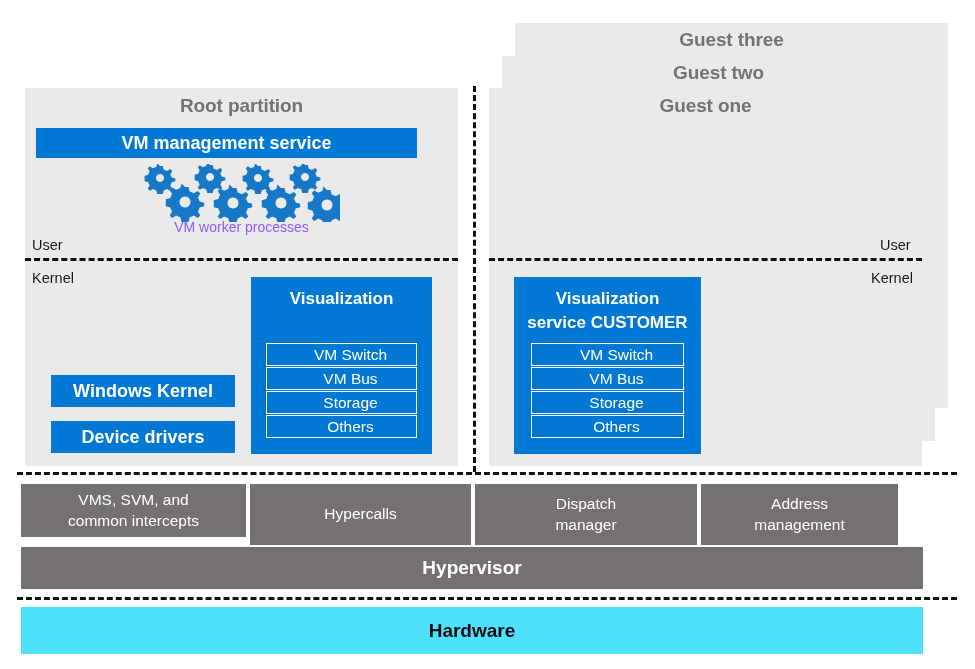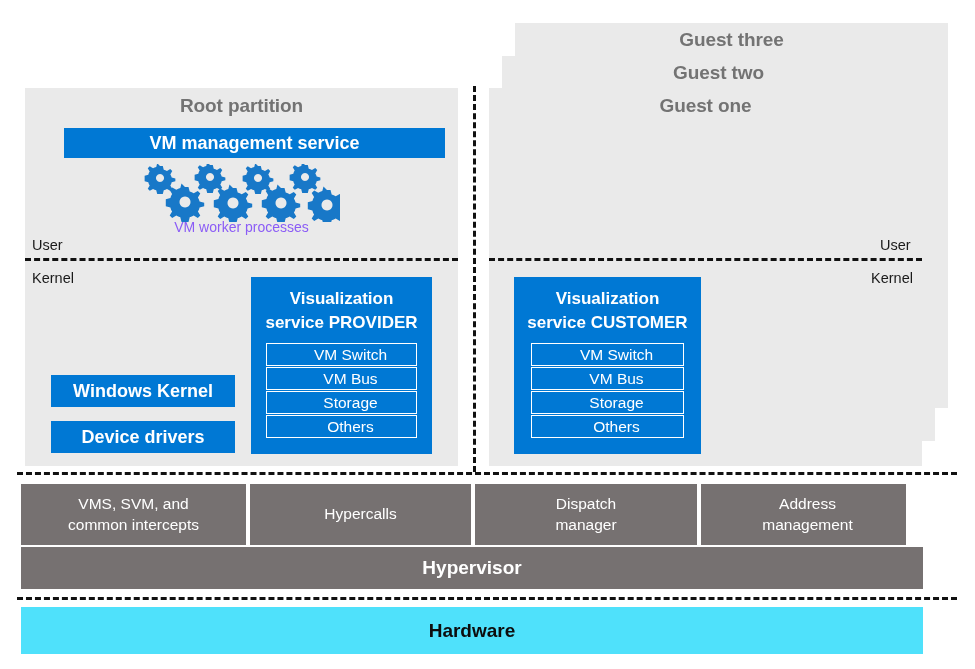--- a/index.html
+++ b/index.html
@@ -166,21 +166,21 @@
     </div>
     <div class="vs-item" style="left:17px; top:66px; width:153px; height:23px;">VM Switch</div>
     <div class="vs-item" style="left:17px; top:90px; width:153px; height:23px;">VM Bus</div>
     <div class="vs-item" style="left:17px; top:114px; width:153px; height:23px;">Storage</div>
     <div class="vs-item" style="left:17px; top:138px; width:153px; height:23px;">Others</div>
   </div>
 
   <div class="abs partition" style="left:25px; top:88px; width:433px; height:378px;"></div>
   <div class="partition-title" style="left:25px; width:433px; top:95px;">Root partition</div>
 
-  <div class="abs blue-box" style="left:64px; top:128px; width:381px; height:30px; font-size:18px;">VM management service</div>
+  <div class="abs blue-box" style="left:36px; top:128px; width:381px; height:30px; font-size:18px;">VM management service</div>
 
   <svg class="gears" viewBox="0 0 200 58" style="left:140px; top:164px; width:200px; height:58px;">
     <g fill="#1878C8">
 
       <g transform="translate(20,14) scale(0.80)">
         <path d="M0,-15 l3.5,0 1.2,4.6 a11,11 0 0 1 4.0,1.7 l4.1,-2.4 2.5,2.5 -2.4,4.1 a11,11 0 0 1 1.7,4.0 l4.6,1.2 0,3.5 -4.6,1.2 a11,11 0 0 1 -1.7,4.0 l2.4,4.1 -2.5,2.5 -4.1,-2.4 a11,11 0 0 1 -4.0,1.7 l-1.2,4.6 -3.5,0 -3.5,0 -1.2,-4.6 a11,11 0 0 1 -4.0,-1.7 l-4.1,2.4 -2.5,-2.5 2.4,-4.1 a11,11 0 0 1 -1.7,-4.0 l-4.6,-1.2 0,-3.5 0,-3.5 4.6,-1.2 a11,11 0 0 1 1.7,-4.0 l-2.4,-4.1 2.5,-2.5 4.1,2.4 a11,11 0 0 1 4.0,-1.7 l1.2,-4.6 z M0,-5 a5,5 0 1 0 0.01,0 z"></path>
       </g>
       <g transform="translate(70,13) scale(0.80)">
         <path d="M0,-15 l3.5,0 1.2,4.6 a11,11 0 0 1 4.0,1.7 l4.1,-2.4 2.5,2.5 -2.4,4.1 a11,11 0 0 1 1.7,4.0 l4.6,1.2 0,3.5 -4.6,1.2 a11,11 0 0 1 -1.7,4.0 l2.4,4.1 -2.5,2.5 -4.1,-2.4 a11,11 0 0 1 -4.0,1.7 l-1.2,4.6 -3.5,0 -3.5,0 -1.2,-4.6 a11,11 0 0 1 -4.0,-1.7 l-4.1,2.4 -2.5,-2.5 2.4,-4.1 a11,11 0 0 1 -1.7,-4.0 l-4.6,-1.2 0,-3.5 0,-3.5 4.6,-1.2 a11,11 0 0 1 1.7,-4.0 l-2.4,-4.1 2.5,-2.5 4.1,2.4 a11,11 0 0 1 4.0,-1.7 l1.2,-4.6 z M0,-5 a5,5 0 1 0 0.01,0 z"></path>
       </g>
@@ -212,50 +212,49 @@
   <div class="mode-label" style="left:32px; top:271px;">Kernel</div>
 
   <div class="dash-h" style="left:25px; top:258px; width:433px;"></div>
 
   <div class="abs blue-box" style="left:51px; top:375px; width:184px; height:32px; font-size:18px;">Windows Kernel</div>
   <div class="abs blue-box" style="left:51px; top:421px; width:184px; height:32px; font-size:18px;">Device drivers</div>
 
   <div class="abs vs-box" style="left:251px; top:277px; width:181px; height:177px;">
     <div class="vs-title">
       <span>Visualization</span><br>
-      <span>service PROVIDER</span>
     </div>
     <div class="vs-item" style="left:15px; top:66px; width:151px; height:23px;">VM Switch</div>
     <div class="vs-item" style="left:15px; top:90px; width:151px; height:23px;">VM Bus</div>
     <div class="vs-item" style="left:15px; top:114px; width:151px; height:23px;">Storage</div>
     <div class="vs-item" style="left:15px; top:138px; width:151px; height:23px;">Others</div>
   </div>
 
   <div class="dash-v" style="left:473px; top:86px; height:386px;"></div>
 
   <div class="dash-h" style="left:17px; top:472px; width:940px;"></div>
 
-  <div class="hv-cell" style="left:21px; top:484px; width:225px; height:61px;">
+  <div class="hv-cell" style="left:21px; top:484px; width:225px; height:53px;">
     <div>
       <span>VMS, SVM, and</span><br>
       <span>common intercepts</span>
     </div>
   </div>
   <div class="hv-cell" style="left:250px; top:484px; width:221px; height:61px;">
     <div>
       <span>Hypercalls</span>
     </div>
   </div>
   <div class="hv-cell" style="left:475px; top:484px; width:222px; height:61px;">
     <div>
       <span>Dispatch</span><br>
       <span>manager</span>
     </div>
   </div>
-  <div class="hv-cell" style="left:701px; top:484px; width:197px; height:61px;padding-left:8px;">
+  <div class="hv-cell" style="left:701px; top:484px; width:197px; height:61px;">
     <div>
       <span>Address</span><br>
       <span>management</span>
     </div>
   </div>
 
   <div class="hv-band" style="left:21px; top:547px; width:902px; height:42px;">Hypervisor</div>
 
   <div class="dash-h" style="left:17px; top:597px; width:940px;"></div>
 

